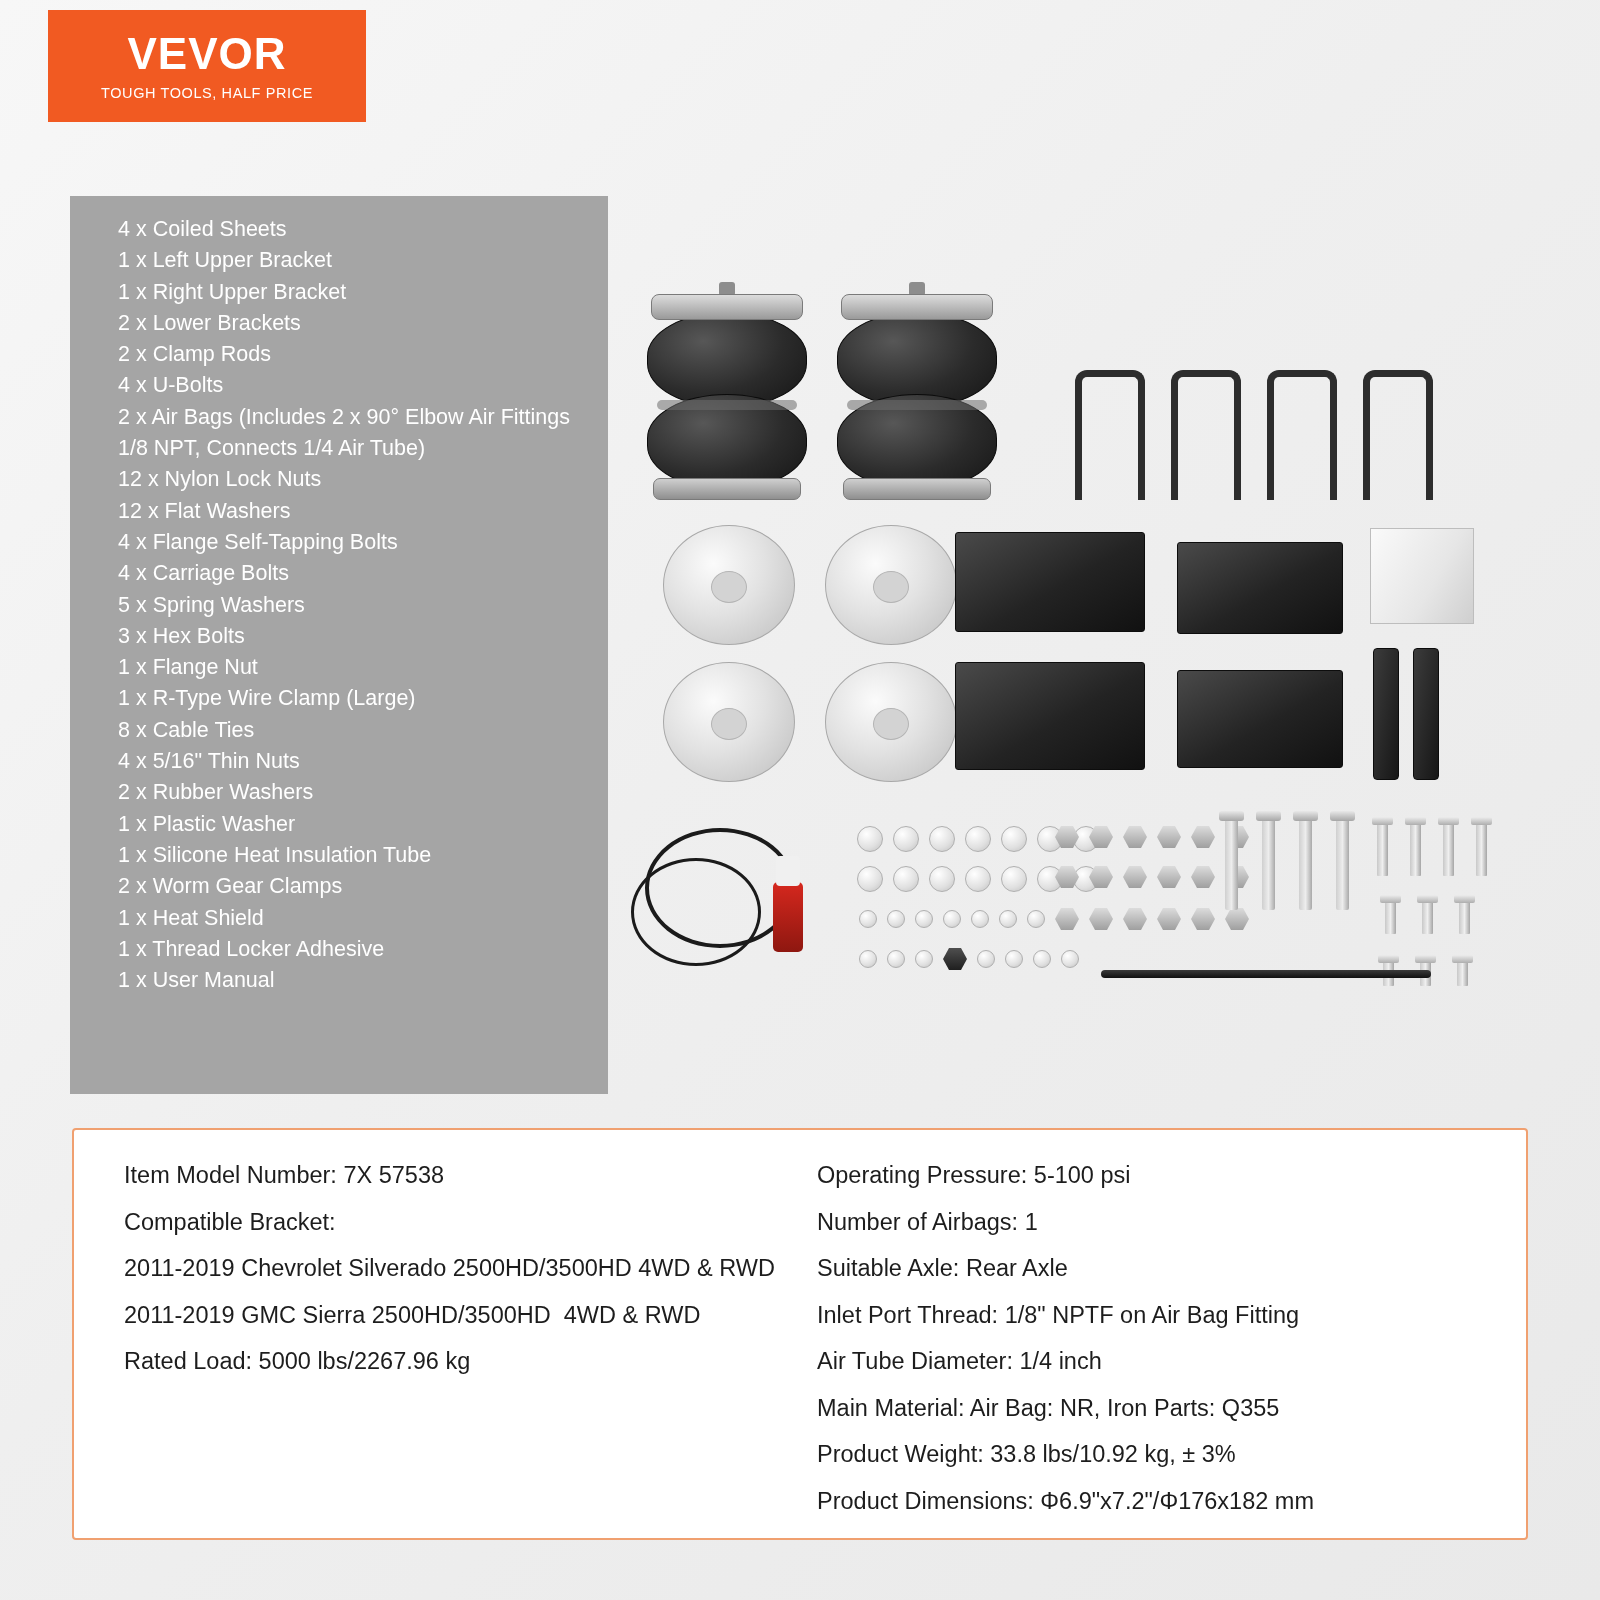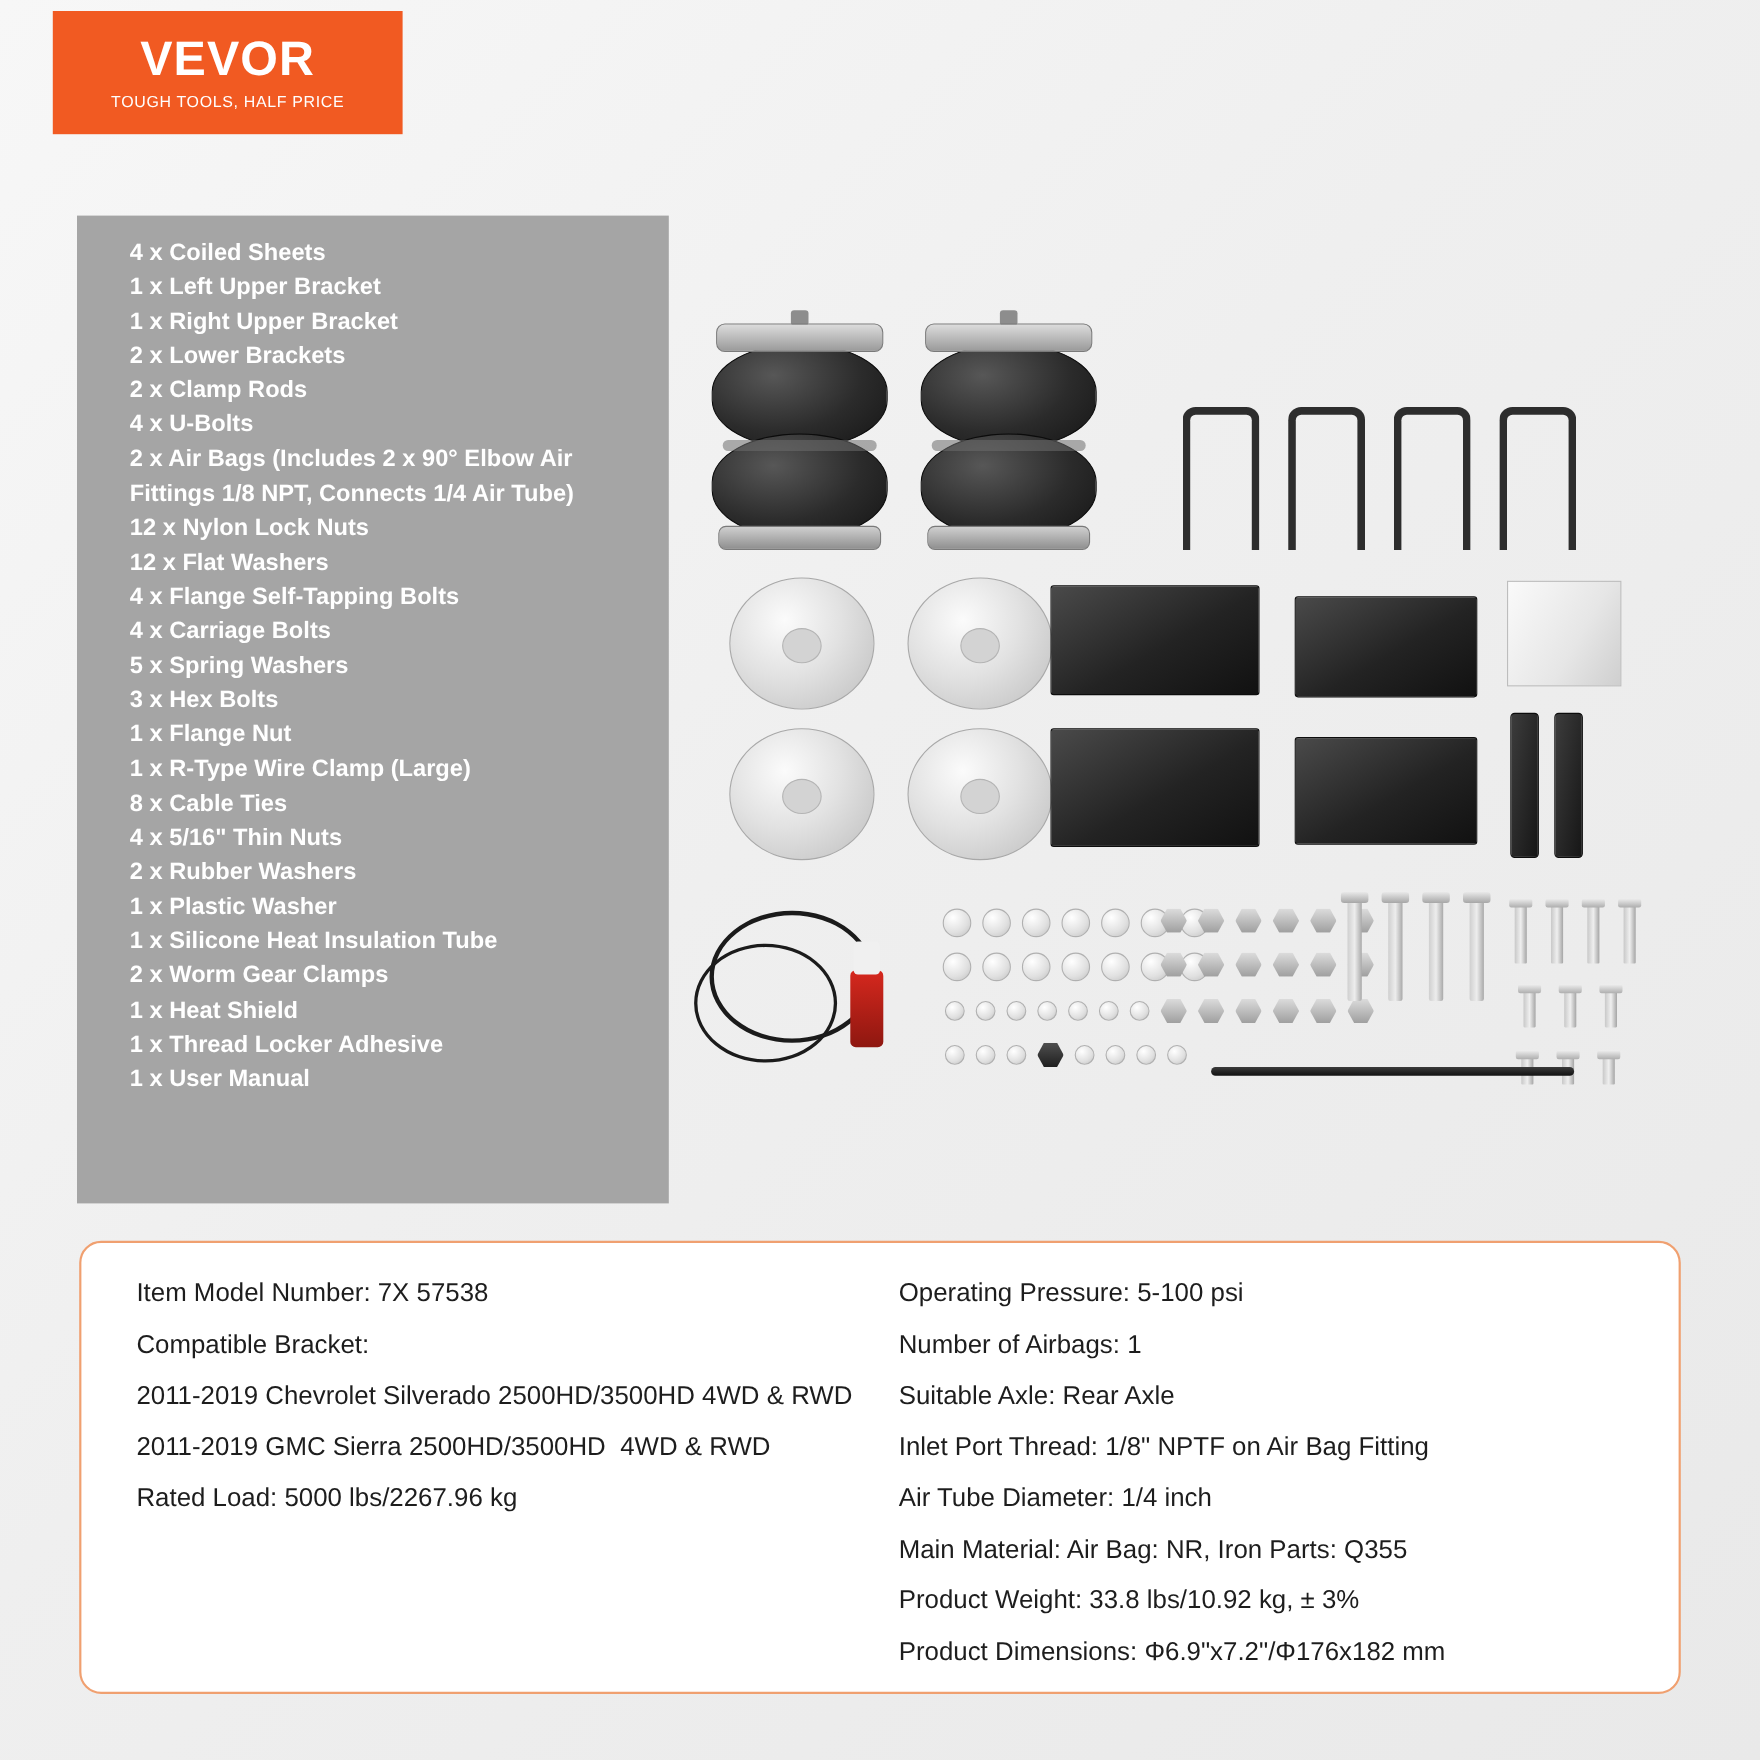--- a/index.html
+++ b/index.html
@@ -44,21 +44,20 @@
   }
 
   
   .parts-panel {
     position: absolute;
     left: 70px; top: 196px;
     width: 538px;
     height: 898px;
     background: #a5a5a5;
     padding: 18px 26px 8px 48px;
-    font-weight: bold;
   }
   .parts-list {
     list-style: none;
     margin: 0; padding: 0;
   }
   .parts-list li {
     color: #ffffff;
     font-size: 21.5px;
     line-height: 31.3px;
     white-space: normal;
@@ -215,21 +214,21 @@
     border-radius: 4px;
   }
 
   
   .spec-box {
     position: absolute;
     left: 72px; top: 1128px;
     width: 1456px; height: 412px;
     background: #ffffff;
     border: 2px solid #f0a070;
-    border-radius: 20px;
+    border-radius: 4px;
     display: flex;
     padding: 22px 36px 22px 50px;
   }
   .spec-col { width: 50%; }
   .spec-col.right { padding-left: 10px; }
   .spec-line {
     font-size: 23.5px;
     color: #1d1d1d;
     line-height: 46.5px;
     white-space: pre-wrap;

